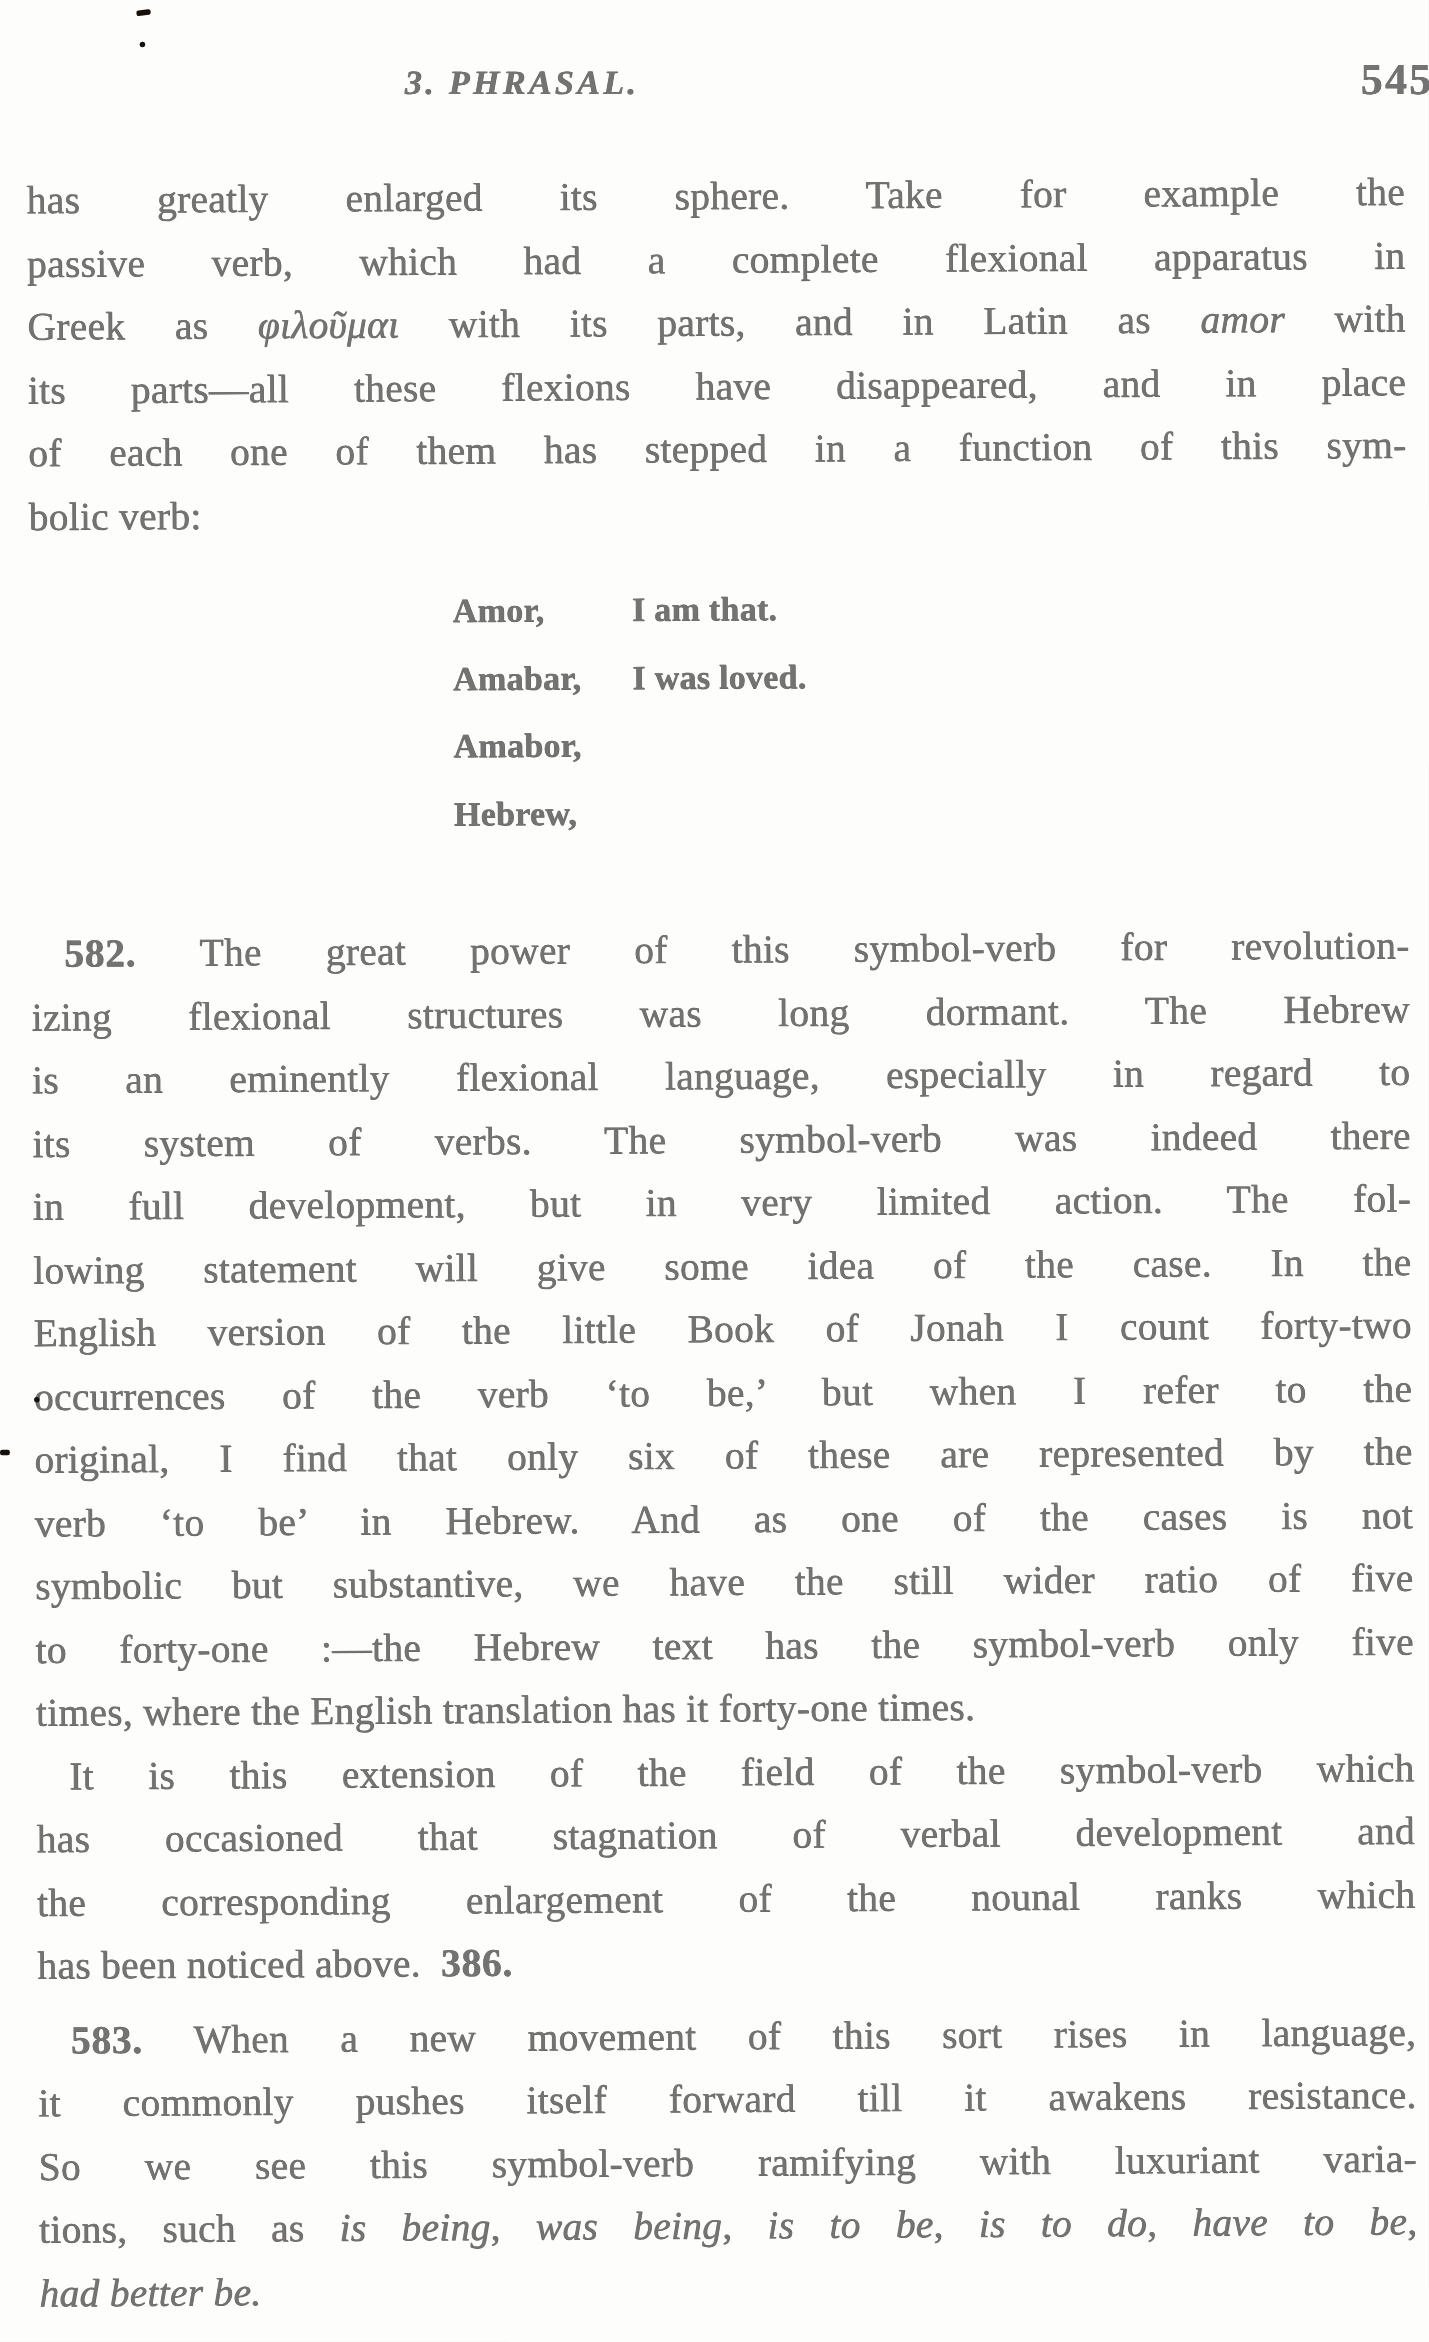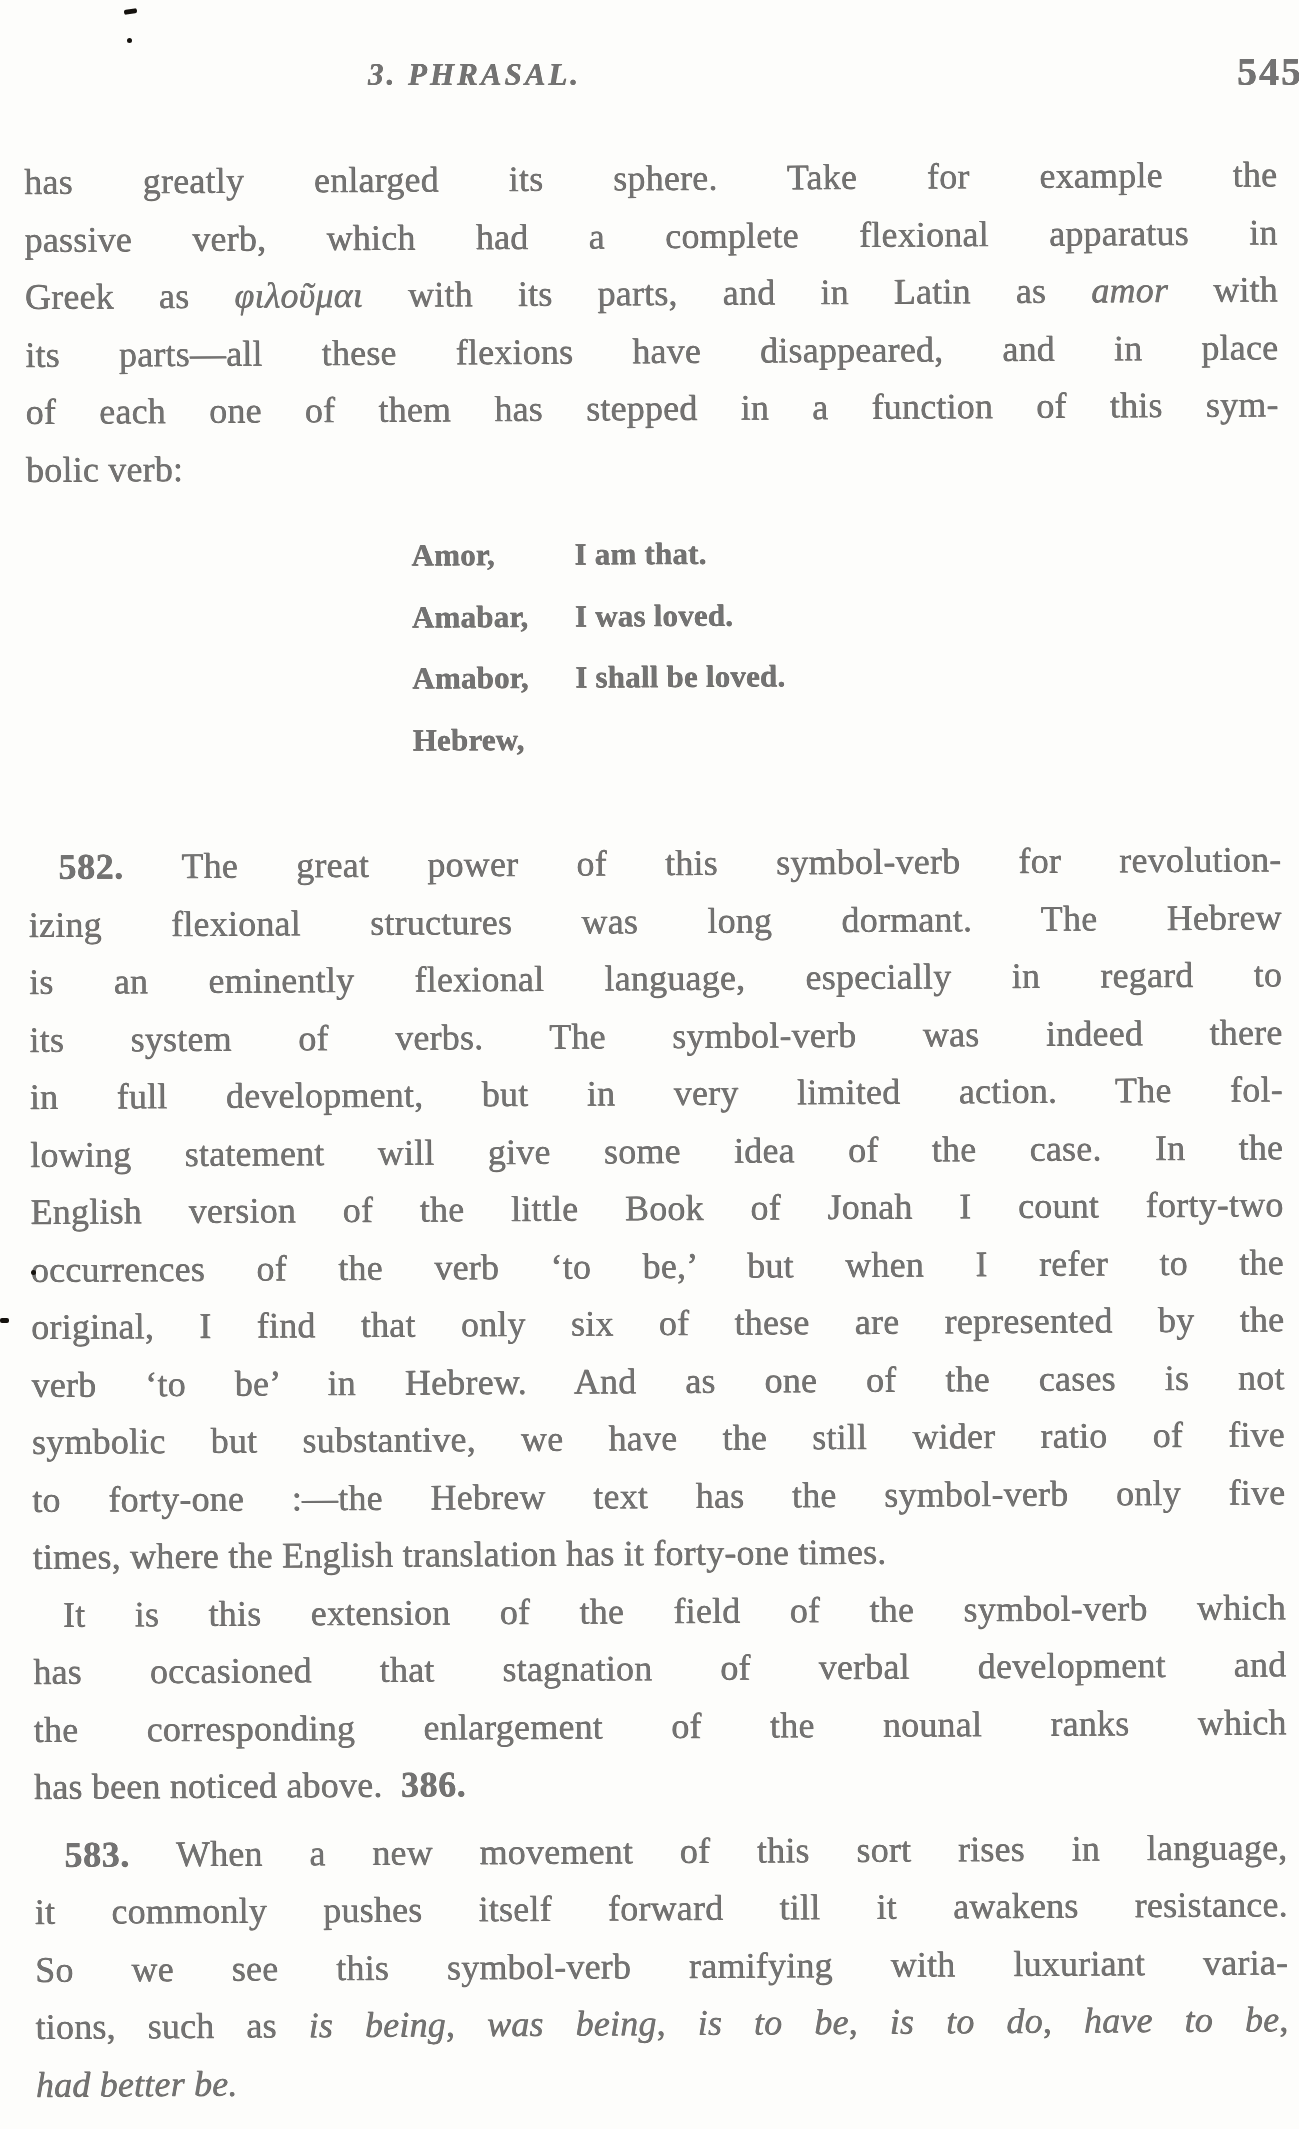--- a/index.html
+++ b/index.html
@@ -70,21 +70,20 @@
         <div class="vrow">
           <span class="vc1">Amor,</span>
           <span class="vc2">I am that.</span>
         </div>
         <div class="vrow">
           <span class="vc1">Amabar,</span>
           <span class="vc2">I was loved.</span>
         </div>
         <div class="vrow">
           <span class="vc1">Amabor,</span>
-          <span class="vc2">I shall be loved.</span>
         </div>
         <div class="vrow">
           <span class="vc1">Hebrew,</span>
         </div>
       </div>
       <div class="para indent para-582">
         <div class="line jl"><b>582.</b> The great power of this symbol-verb for revolution-</div>
         <div class="line jl">izing flexional structures was long dormant. The Hebrew</div>
         <div class="line jl">is an eminently flexional language, especially in regard to</div>
         <div class="line jl">its system of verbs. The symbol-verb was indeed there</div>

